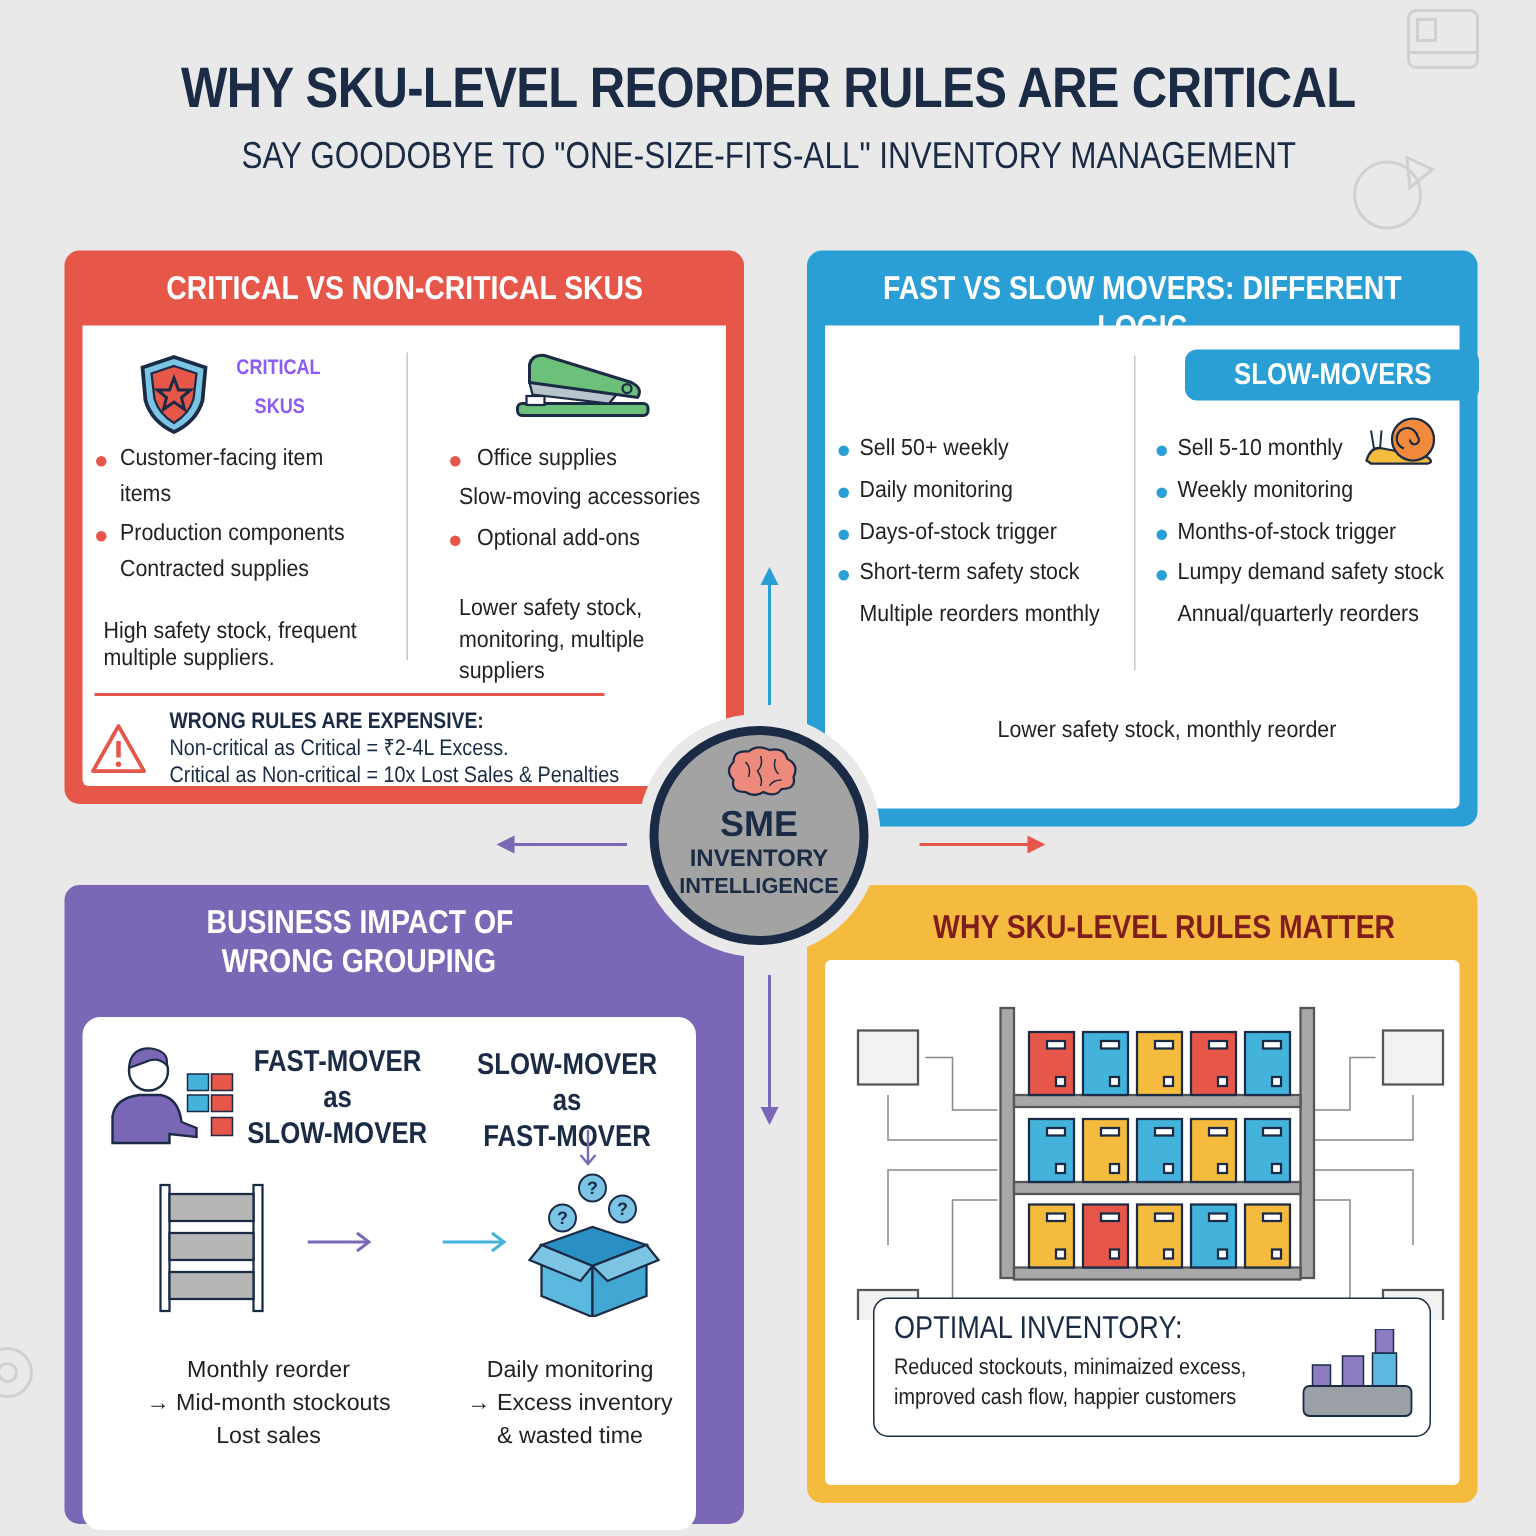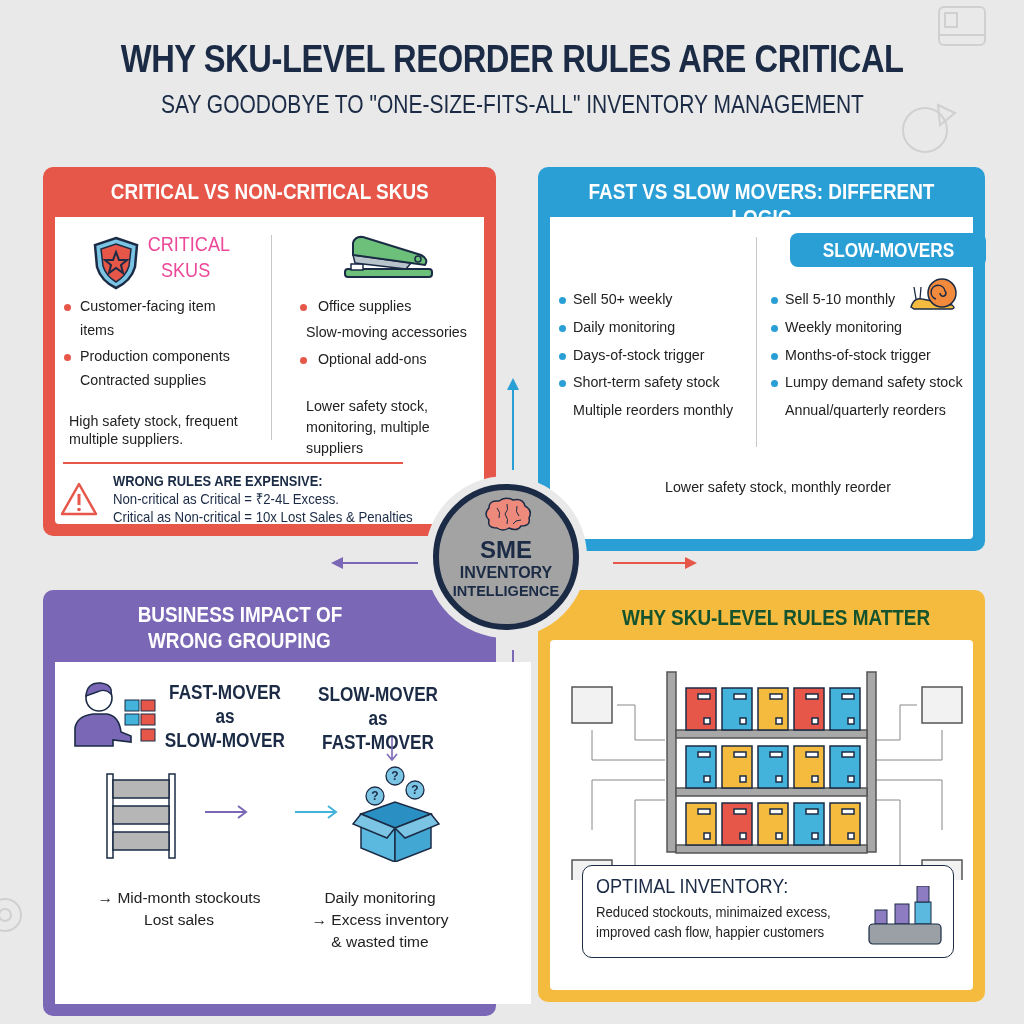--- a/index.html
+++ b/index.html
@@ -18,24 +18,24 @@
   #p-red { left: 43px; top: 167px; width: 453px; height: 369px; background: #e6574a; }
   #p-red .panel-head { top: 12px; font-size: 22px; }
   #p-red .panel-body { left: 12px; top: 50px; width: 429px; height: 307px; border-radius: 0 0 4px 4px; }
   
   #p-blue { left: 538px; top: 167px; width: 447px; height: 384px; background: #2a9fd6; }
   #p-blue .panel-head { top: 12px; font-size: 22px; }
   #p-blue .panel-body { left: 12px; top: 50px; width: 423px; height: 322px; border-radius: 0 0 4px 4px; }
   
   #p-purple { left: 43px; top: 590px; width: 453px; height: 426px; background: #7a67b5; }
   #p-purple .panel-head { top: 12px; font-size: 22px; line-height: 26px; }
-  #p-purple .panel-body { left: 12px; top: 72px; width: 476px; height: 342px; border-radius: 0; }
+  #p-purple .panel-body { left: 12px; top: 88px; width: 409px; height: 342px; border-radius: 12px; }
   
   #p-yellow { left: 538px; top: 590px; width: 447px; height: 412px; background: #f5bb3e; }
-  #p-yellow .panel-head { top: 15px; font-size: 22px; color: #14532d; }
+  #p-yellow .panel-head { top: 15px; font-size: 22px; color: #7f1d1d; }
   #p-yellow .panel-body { left: 12px; top: 50px; width: 423px; height: 350px; border-radius: 4px; }
 
   .hs { display: inline-block; transform: scaleX(0.86); }
 
   .bul { position: absolute; font-size: 15.5px; color: #222; white-space: nowrap; }
   .bul span.t { display: inline-block; transform: scaleX(0.92); transform-origin: left; }
   .dot { position: absolute; width: 7px; height: 7px; border-radius: 50%; }
   .divider-v { position: absolute; width: 1px; background: #c8c8c8; }
 
   .pill { position: absolute; background: #2a9fd6; color: #fff; font-weight: 700; font-size: 20px; border-radius: 8px; text-align: center; line-height: 34px; }
@@ -82,21 +82,21 @@
 </svg>
 
 <div class="panel" id="p-red">
   <div class="panel-head"><span class="hs">CRITICAL VS NON-CRITICAL SKUS</span></div>
   <div class="panel-body">
     <svg style="position:absolute;left:36px;top:18px" width="50" height="56" viewBox="0 0 50 56">
       <path d="M25 3 L46 10 L44 32 Q40 46 25 53 Q10 46 6 32 L4 10 Z" fill="#7cc4e4" stroke="#1b2b45" stroke-width="2.5"></path>
       <path d="M25 9 L40 14 L38 31 Q35 41 25 47 Q15 41 12 31 L10 14 Z" fill="#e6574a" stroke="#1b2b45" stroke-width="1.5"></path>
       <polygon points="25,17 28,25 36,25 30,30 32,38 25,33 18,38 20,30 14,25 22,25" fill="#e6574a" stroke="#1b2b45" stroke-width="2"></polygon>
     </svg>
-    <div style="position:absolute;left:86px;top:14px;font-size:21px;font-weight:400;color:#ec4899;line-height:26px;text-align:center;width:90px">
+    <div style="position:absolute;left:86px;top:14px;font-size:14px;font-weight:700;color:#8b5cf6;line-height:26px;text-align:center;width:90px">
       <div><span class="hs">CRITICAL</span></div>
       <div><span class="hs">SKUS</span></div>
     </div>
 
     <div class="divider-v" style="left:216px;top:18px;height:205px"></div>
 
     <svg style="position:absolute;left:286px;top:16px" width="95" height="48" viewBox="0 0 95 48">
       <rect x="4" y="36" width="87" height="8" rx="3" fill="#6cc07a" stroke="#1b2b45" stroke-width="2"></rect>
       <rect x="10" y="31" width="12" height="6" fill="#fff" stroke="#1b2b45" stroke-width="1.5"></rect>
       <polygon points="12,22 70,30 65,36 14,30" fill="#b8c4cc" stroke="#1b2b45" stroke-width="1.5"></polygon>
@@ -231,20 +231,21 @@
       <polygon points="80,52 88,62 54,76 44,66" fill="#7cc4e4" stroke="#1b2b45" stroke-width="1.5"></polygon>
       <circle cx="24" cy="34" r="9" fill="#7cc4e4" stroke="#1b2b45" stroke-width="1.3"></circle>
         <text x="24" y="38" text-anchor="middle" font-size="12" font-weight="700" fill="#1b2b45" font-family="Liberation Sans, sans-serif">?</text>
       <circle cx="44" cy="14" r="9" fill="#7cc4e4" stroke="#1b2b45" stroke-width="1.3"></circle>
         <text x="44" y="18" text-anchor="middle" font-size="12" font-weight="700" fill="#1b2b45" font-family="Liberation Sans, sans-serif">?</text>
       <circle cx="64" cy="28" r="9" fill="#7cc4e4" stroke="#1b2b45" stroke-width="1.3"></circle>
         <text x="64" y="32" text-anchor="middle" font-size="12" font-weight="700" fill="#1b2b45" font-family="Liberation Sans, sans-serif">?</text>
     </svg>
 
     <div style="position:absolute;left:24px;top:225px;width:200px;text-align:center;font-size:15.5px;line-height:22px;color:#222">
+      <div>Monthly reorder</div>
       <div>→ Mid-month stockouts</div>
       <div>Lost sales</div>
     </div>
     <div style="position:absolute;left:250px;top:225px;width:150px;text-align:center;font-size:15.5px;line-height:22px;color:#222">
       <div>Daily monitoring</div>
       <div>→ Excess inventory</div>
       <div>&amp; wasted time</div>
     </div>
   </div>
 </div>

